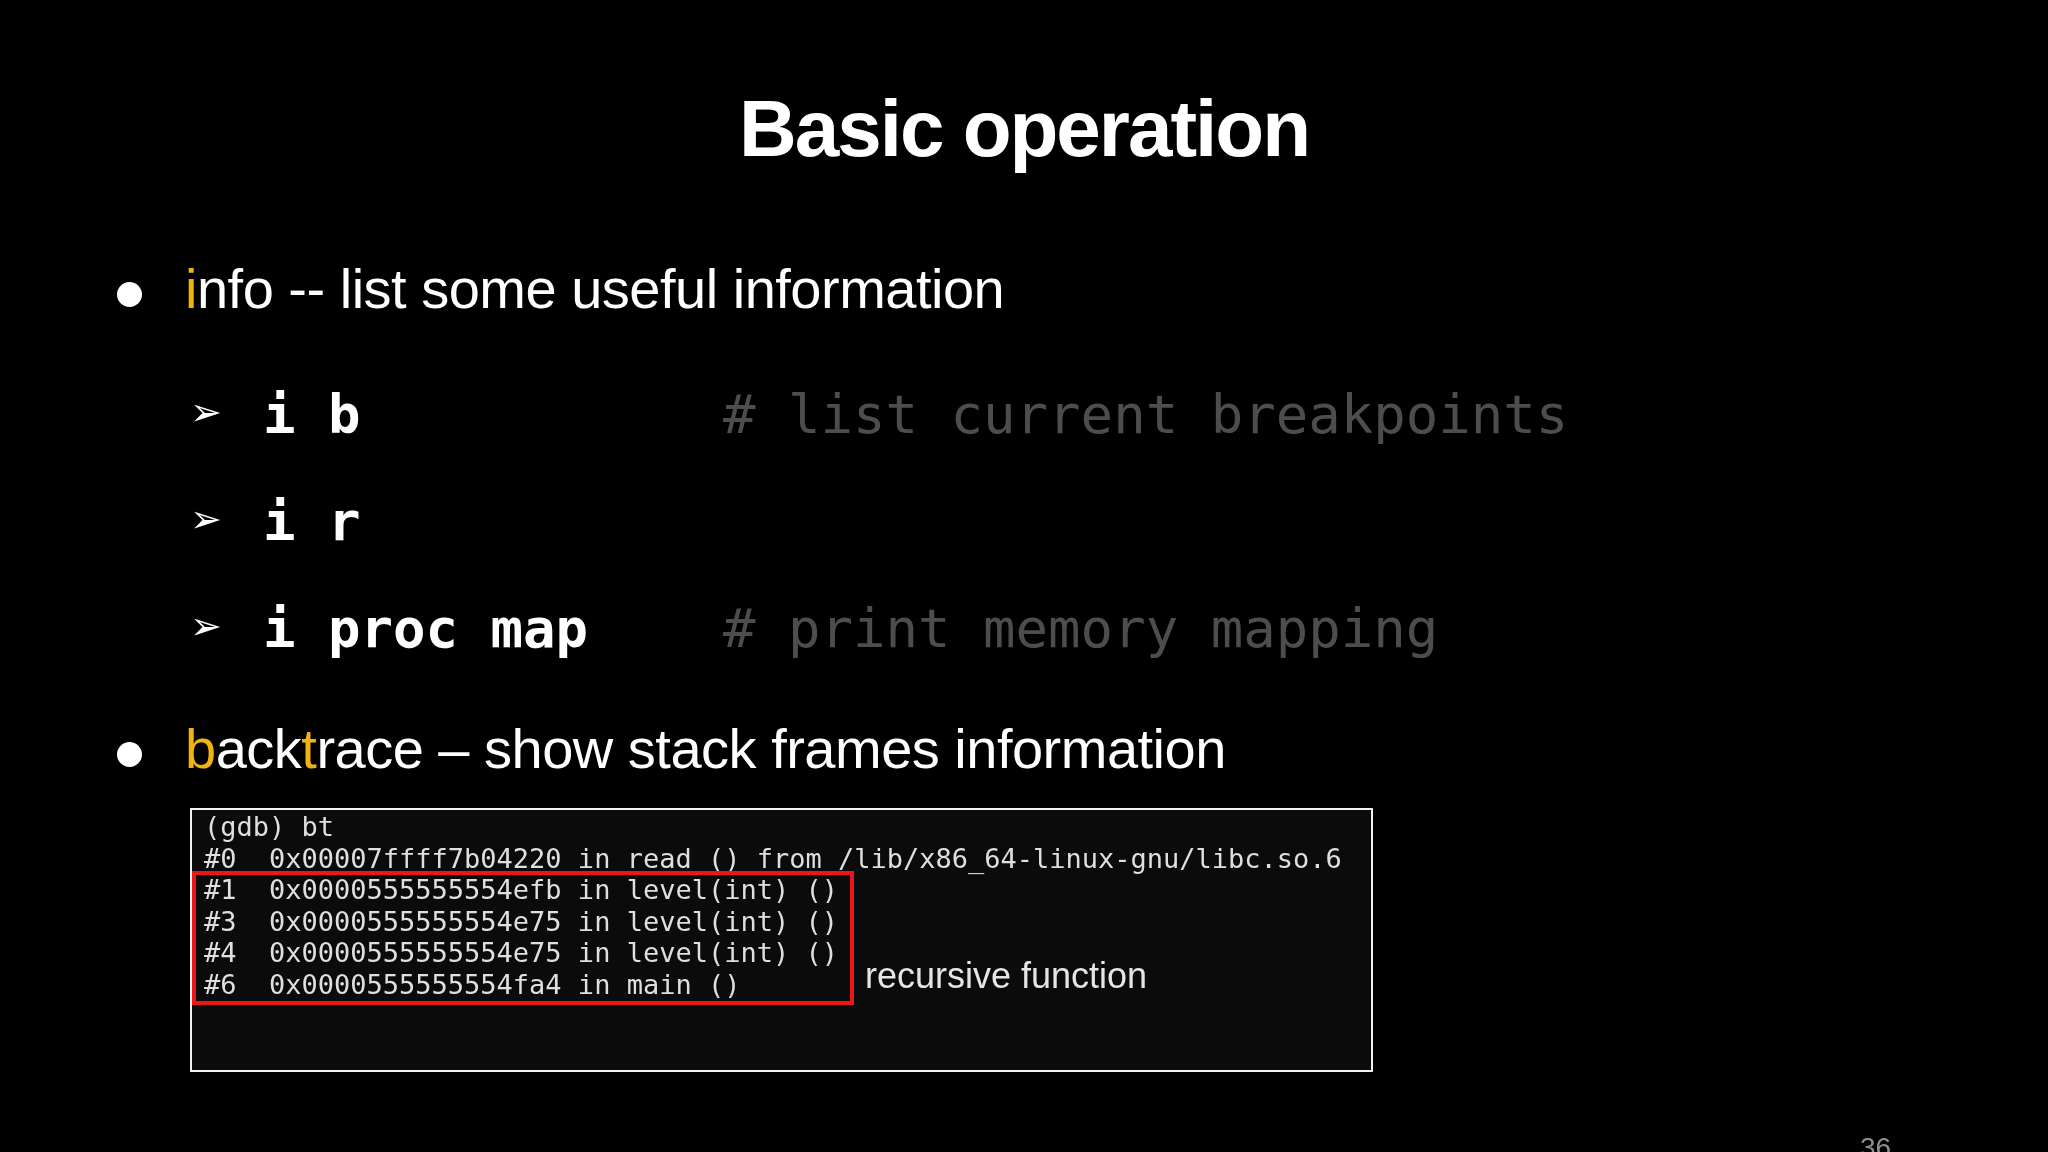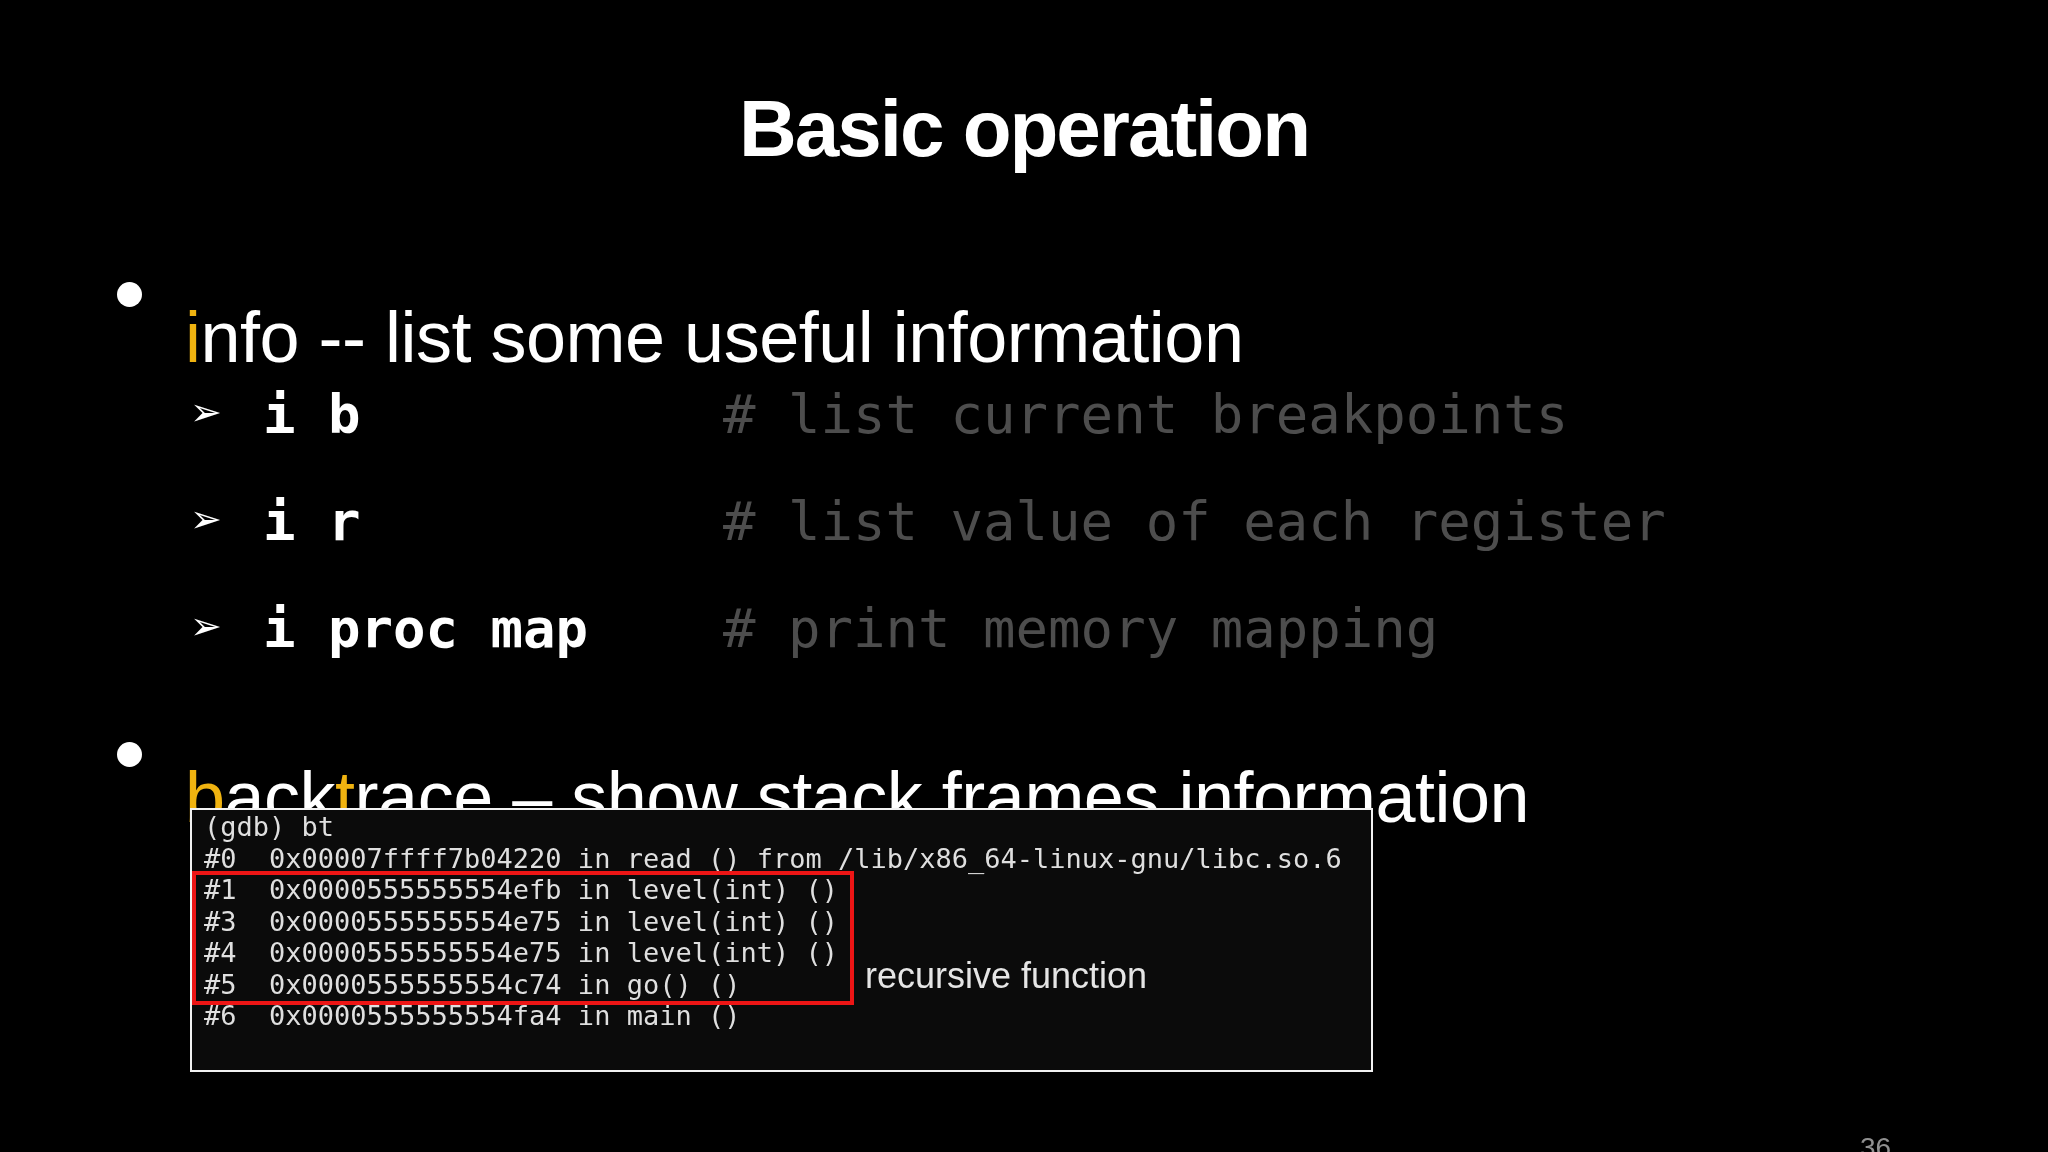--- a/index.html
+++ b/index.html
@@ -28,25 +28,24 @@
     letter-spacing: -2px;
     color: #ffffff;
   }
 
   
   .bullet-row {
     position: absolute;
     left: 0;
     width: 100%;
     height: 70px;
-    font-size: 72px;
+    font-size: 56px;
     letter-spacing: -0.5px;
     line-height: 1.2;
     white-space: pre;
-    margin-top: 39px;
   }
   .bullet-row .bullet-text { position: absolute; left: 185px; top: 0; }
   #bullet-info      { top: 255px; }
   #bullet-backtrace { top: 715px; }
 
   .bullet-dot {
     position: absolute;
     left: 117px;
     width: 25px;
     height: 25px;
@@ -155,39 +154,37 @@
 </div>
 
 <div class="sub-row" id="sub-0">
   <span class="sub-arrow">➢</span>
   <span class="sub-command">i b</span>
   <span class="sub-comment"># list current breakpoints</span>
 </div>
 <div class="sub-row" id="sub-1">
   <span class="sub-arrow">➢</span>
   <span class="sub-command">i r</span>
-  <span class="sub-comment"># list value of each register</span>
 </div>
 <div class="sub-row" id="sub-2">
   <span class="sub-arrow">➢</span>
   <span class="sub-command">i proc map</span>
   <span class="sub-comment"># print memory mapping</span>
 </div>
 
 <div class="bullet-dot" id="dot-backtrace"></div>
 <div class="bullet-row" id="bullet-backtrace">
   <span class="bullet-text"><span class="accent">b</span><span>ack</span><span class="accent">t</span><span>race – show stack frames information</span></span>
 </div>
 
 <div class="terminal">
   <div class="terminal-line">(gdb) bt</div>
   <div class="terminal-line">#0  0x00007ffff7b04220 in read () from /lib/x86_64-linux-gnu/libc.so.6</div>
   <div class="terminal-line">#1  0x0000555555554efb in level(int) ()</div>
   <div class="terminal-line">#3  0x0000555555554e75 in level(int) ()</div>
   <div class="terminal-line">#4  0x0000555555554e75 in level(int) ()</div>
-  <div class="terminal-line">#5  0x0000555555554c74 in go() ()</div>
   <div class="terminal-line">#6  0x0000555555554fa4 in main ()</div>
 </div>
 
 <div class="highlight-box"></div>
 <div class="highlight-label">recursive function</div>
 
 <div class="page-number">36</div>
 
 </body></html>

